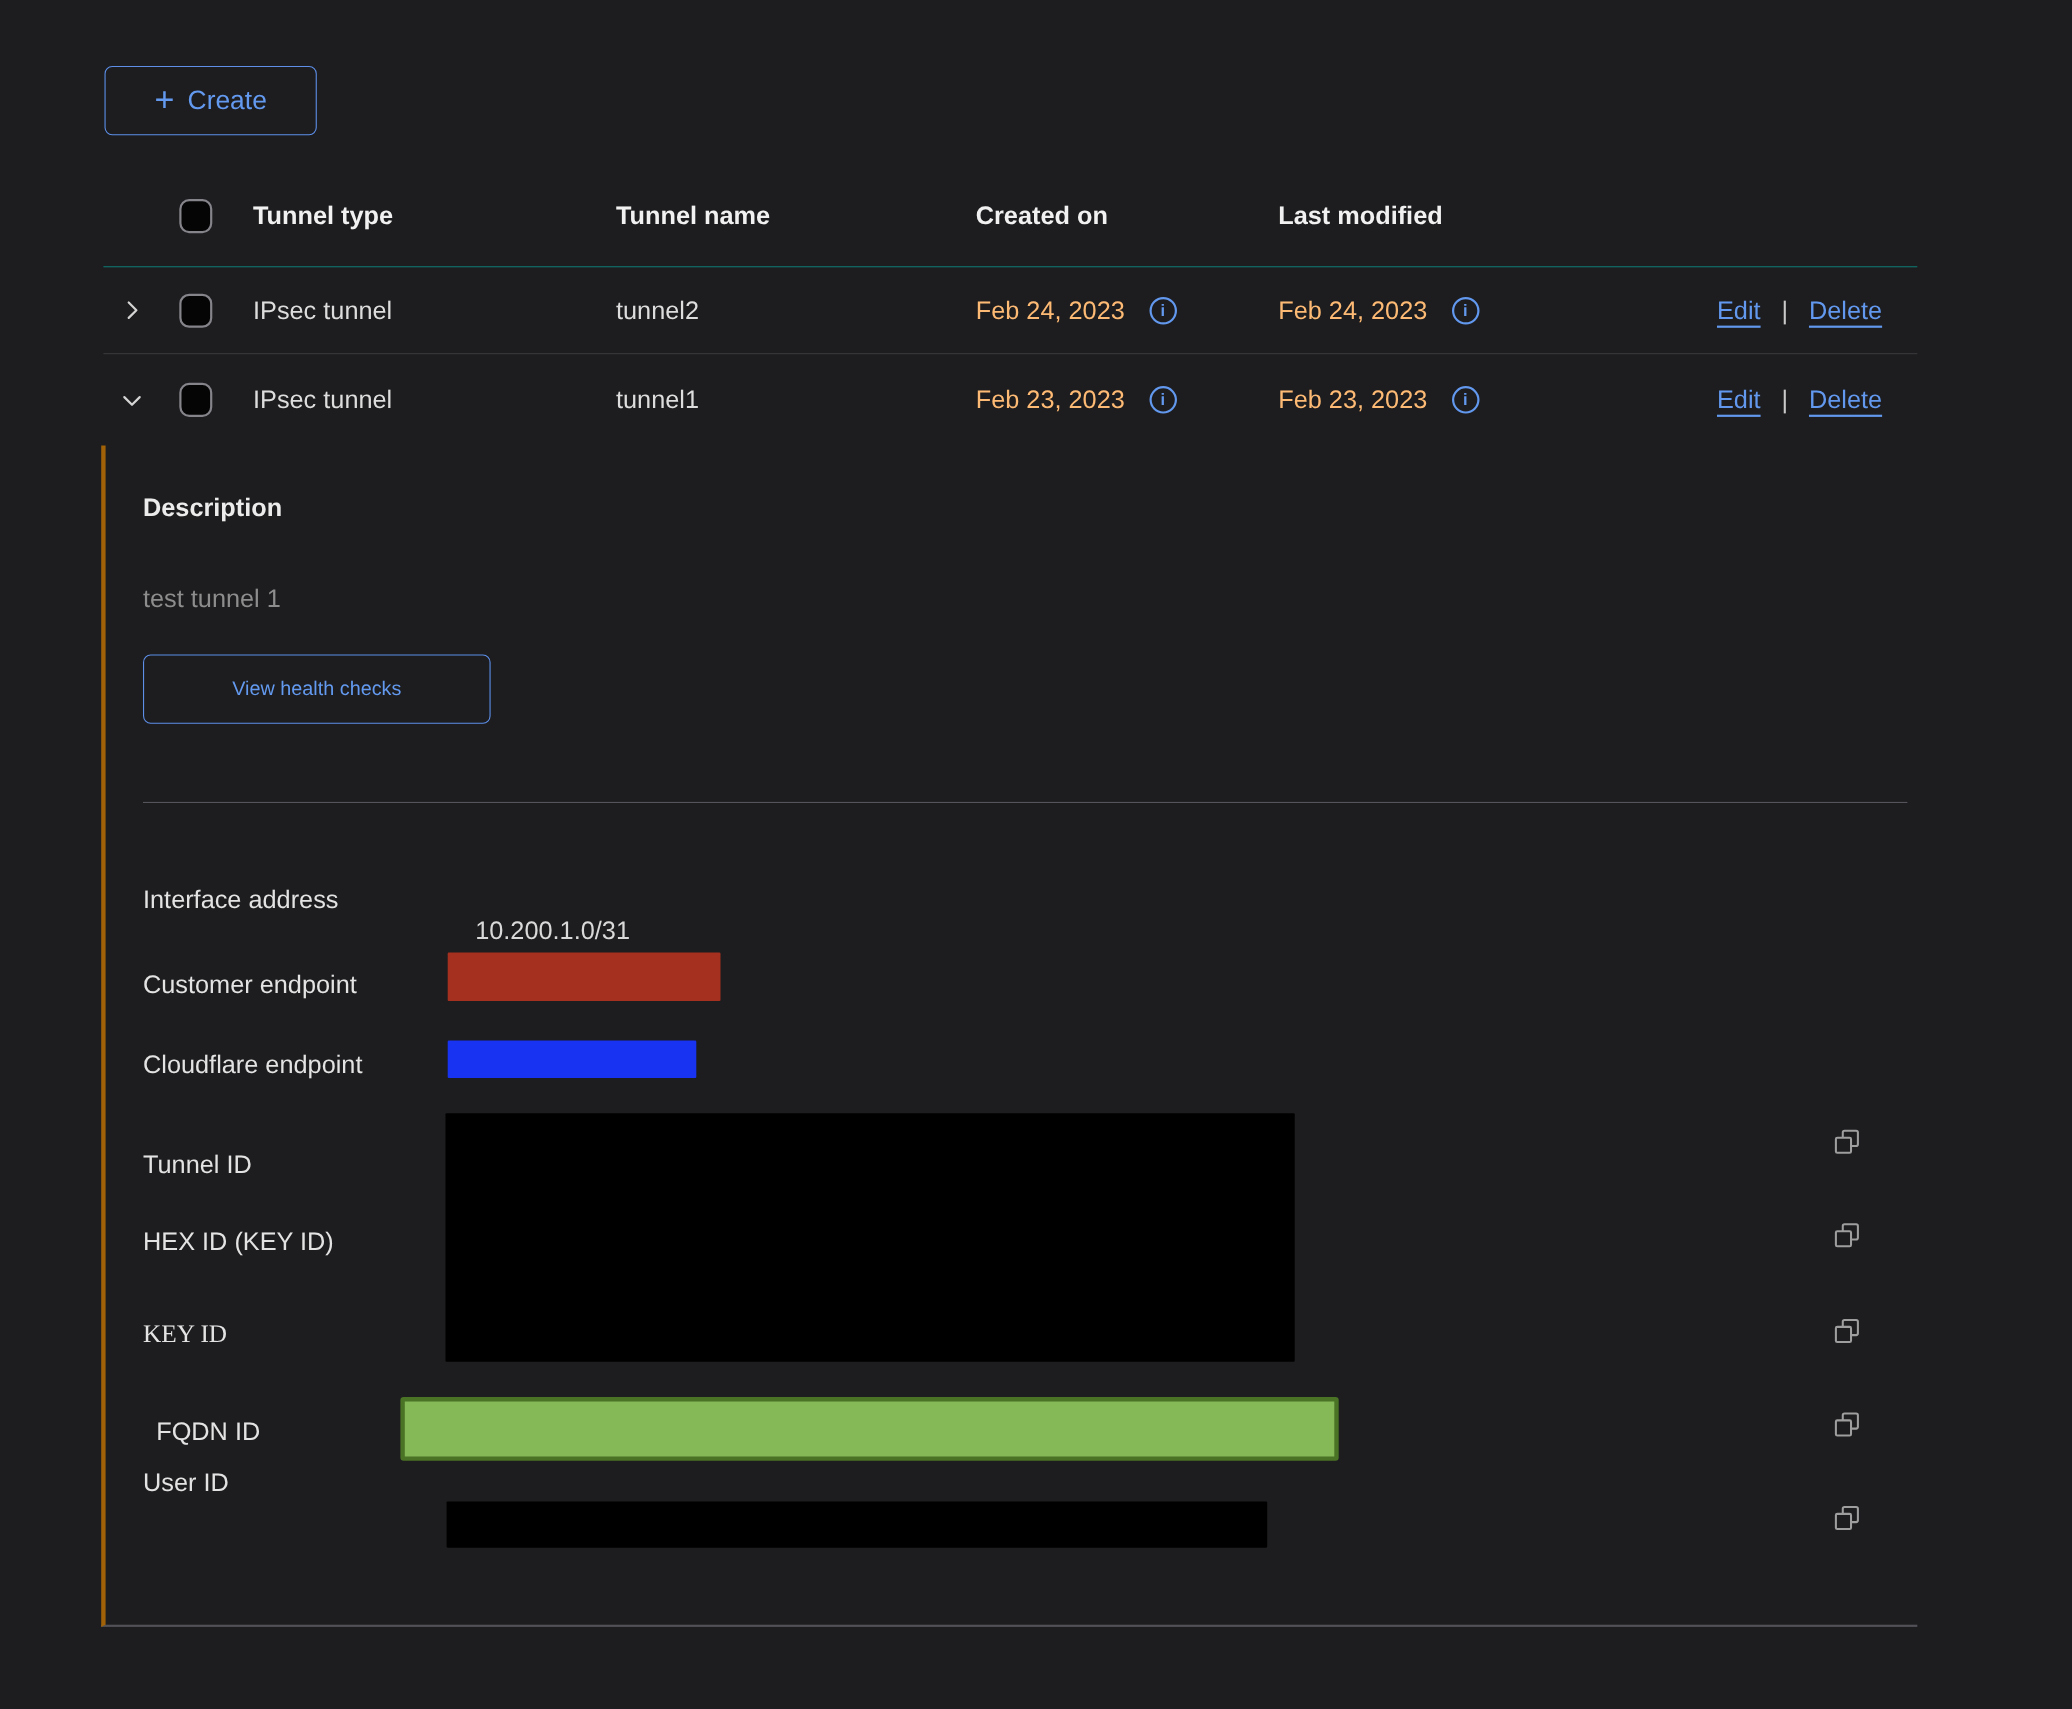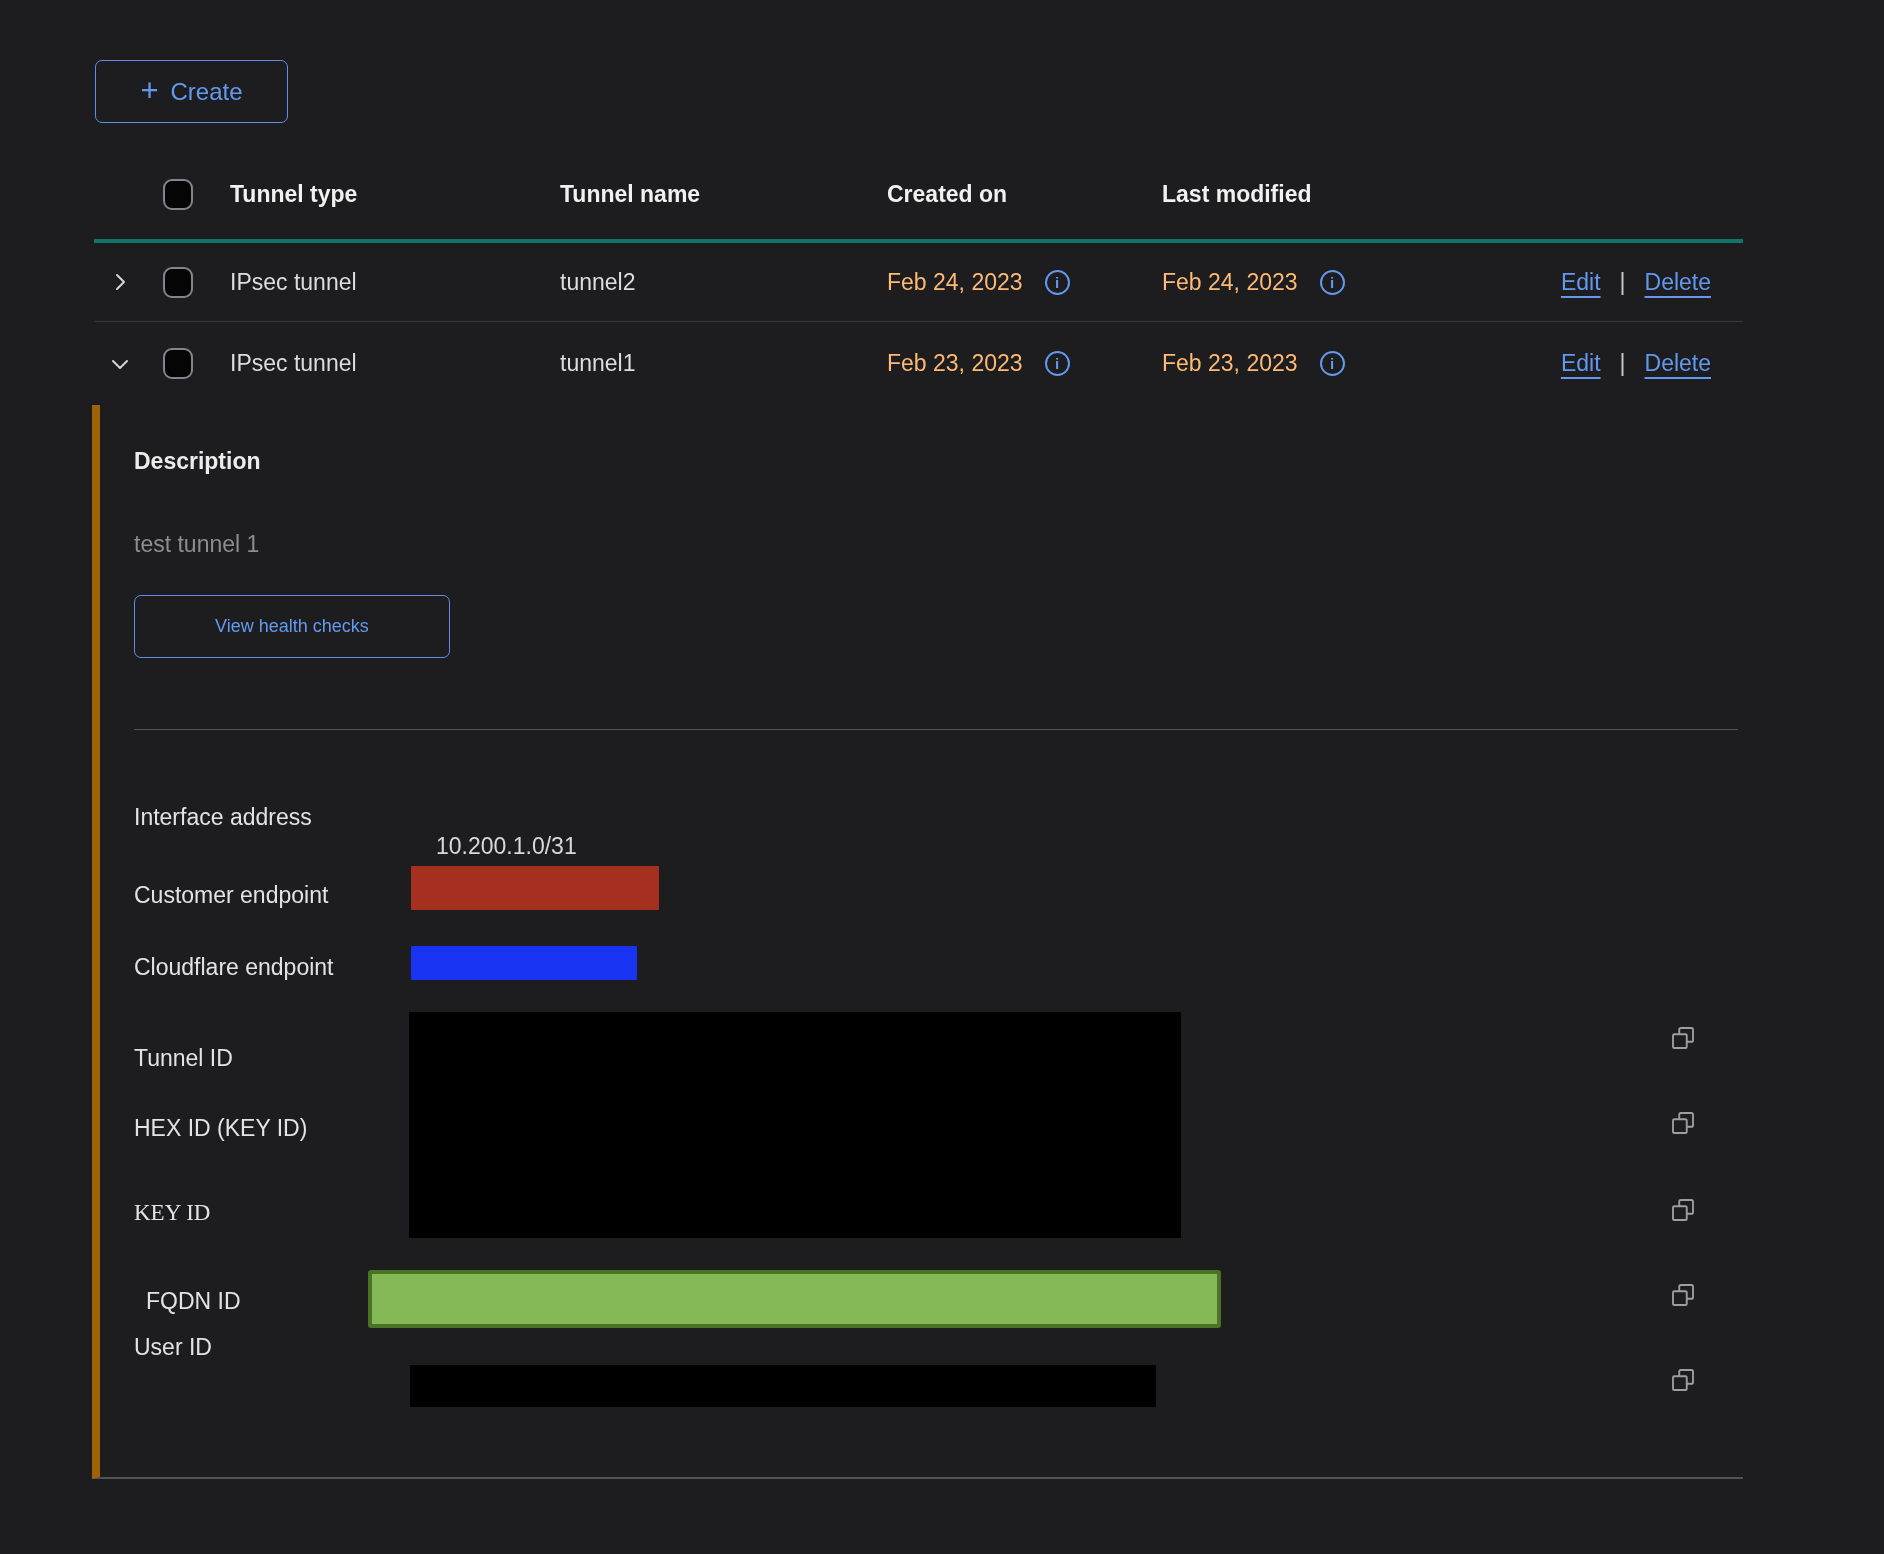--- a/index.html
+++ b/index.html
@@ -16,21 +16,21 @@
     display:flex; align-items:center; justify-content:center; gap:12px; cursor:pointer;
   }
   .create-btn .plus { font-size:31px; font-weight:300; line-height:1; margin-top:-3px; }
   
   .table { position:absolute; left:94px; top:150px; width:1649px; }
   .thead, .trow {
     display:grid;
     grid-template-columns:58px 67px 330px 327px 275px 320px 1fr;
     align-items:center; padding-left:11px;
   }
-  .thead { height:93px; border-bottom:4px solid #0f766e; font-weight:700; color:#f1f1f1; font-size:23px; }
+  .thead { height:93px; border-bottom:1px solid #0f766e; font-weight:700; color:#f1f1f1; font-size:23px; }
   .trow  { height:79px; border-bottom:1px solid #39393c; font-size:23px; color:#dddddd; }
   .trow.expanded { height:83px; border-bottom:none; }
   .cell { display:flex; align-items:center; }
   .checkbox {
     width:30px; height:31px; border:2px solid #84848a; border-radius:9px;
     background:#050505; display:inline-block; cursor:pointer;
   }
   .chev { display:inline-flex; align-items:center; justify-content:center; width:30px; height:30px; cursor:pointer; }
   .datecell span.txt { color:#fdba74; }
   .info-icon {
@@ -38,21 +38,21 @@
     color:#6298ee; font-size:15px; font-weight:700;
     display:inline-flex; align-items:center; justify-content:center;
     margin-left:22px; cursor:pointer; flex:none;
   }
   .actions { display:flex; justify-content:flex-end; align-items:center; gap:19px; padding-right:32px; }
   .link { color:#6298ee; text-decoration:underline; text-underline-offset:6px; cursor:pointer; font-size:23px; }
   .pipe { color:#c9c9c9; }
   
   .panel {
     position:absolute; left:92px; top:405px; width:1651px; height:1074px;
-    border-left:8px solid #a16207; border-bottom:2px solid #515157;padding-left:37px;
+    border-left:4px solid #a16207; border-bottom:2px solid #515157;padding-left:37px;
   }
   .panel .abs { position:absolute; }
   .desc-title { left:34px; top:43px; font-size:23px; font-weight:600; color:#ececec; }
   .desc-value { left:34px; top:126px; font-size:23px; color:#8d8d8d; }
   .health-btn {
     left:34px; top:190px; width:316px; height:63px;
     background:transparent; border:1.5px solid #5d8fe9; border-radius:7px;
     color:#639af0; font-family:"Liberation Sans",sans-serif; font-size:18px; cursor:pointer;
   }
   .divider { left:34px; top:324px; width:1604px; height:1px; background:#54545a; }

